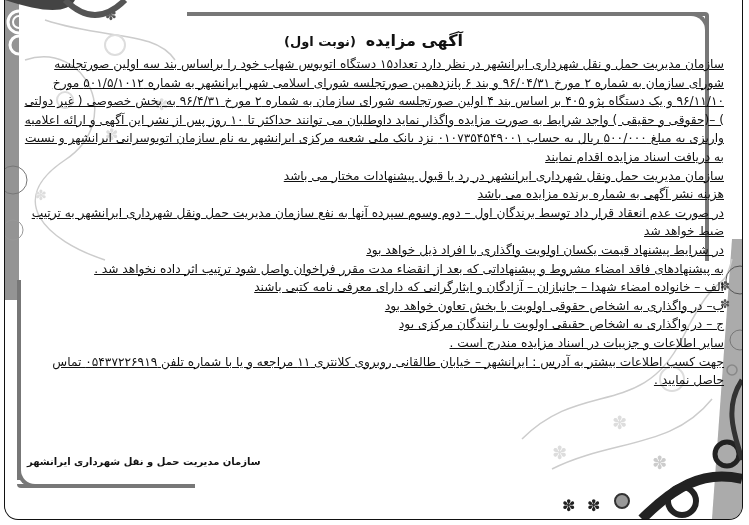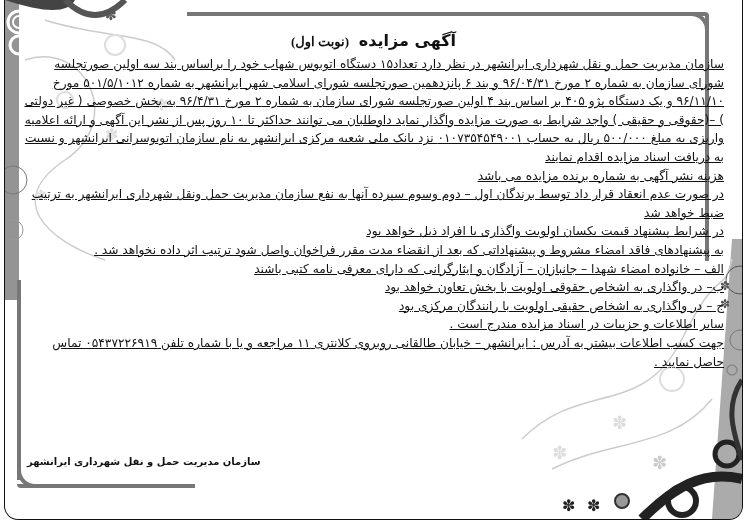--- a/index.html
+++ b/index.html
@@ -22,21 +22,21 @@
     .rule-left { position:absolute; left:0; top:268px; width:4px; height:200px; background:#777; }
     .rule-bottom { position:absolute; left:0; width:178px; bottom:16px; height:4px; background:#777;
                    border-bottom-left-radius:16px; }
     .rule-bottom-corner { position:absolute; left:0; bottom:16px; width:26px; height:26px;
                 border-bottom:4px solid #777; border-left:4px solid #777; border-bottom-left-radius:18px; box-sizing:border-box; }
 
     .content { position:absolute; left:18px; right:18px; top:28px; direction:rtl; text-align:right;
                color:#111; font-family:"DejaVu Sans", sans-serif; font-size:12.2px; line-height:18.6px; }
     .title-row { text-align:center; direction:rtl; margin-bottom:0; line-height:26px; }
     .title { font-size:16px; font-weight:bold; letter-spacing:0.5px; }
-    .subtitle { font-size:13px; font-weight:bold; margin-right:6px;font-family:Liberation Serif, serif; }
+    .subtitle { font-size:13px; font-weight:bold; margin-right:6px; }
     .para { margin:0; white-space:normal;text-decoration:underline; }
     .signature { position:absolute; left:22px; top:456px; direction:rtl; font-weight:bold; font-size:10px; color:#111; }
   </style>
 </head>
 <body>
 
 <div class="frame">
 
   <svg class="deco deco-tl" viewBox="0 0 190 300">
     <rect x="0" y="0" width="14" height="300" fill="#666" opacity="0.7"></rect>
@@ -90,20 +90,21 @@
     <div class="rule-bottom-corner"></div>
     <div class="rule-bottom"></div>
   </div>
 
   <div class="content">
     <div class="title-row">
       <span class="title">آگهی مزایده</span>
       <span class="subtitle">(نوبت اول)</span>
     </div>
     <p class="para">سازمان مدیریت حمل و نقل شهرداری ایرانشهر در نظر دارد تعداد۱۵ دستگاه اتوبوس شهاب خود را براساس بند سه اولین صورتجلسه شورای سازمان به شماره ۲ مورخ ۹۶/۰۴/۳۱ و بند ۶ پانزدهمین صورتجلسه شورای اسلامی شهر ایرانشهر به شماره ۵۰۱/۵/۱۰۱۲ مورخ ۹۶/۱۱/۱۰ و یک دستگاه پژو ۴۰۵ بر اساس بند ۴ اولین صورتجلسه شورای سازمان به شماره ۲ مورخ ۹۶/۴/۳۱ به بخش خصوصی ( غیر دولتی ) –(حقوقی و حقیقی ) واجد شرایط به صورت مزایده واگذار نماید داوطلبان می توانند حداکثر تا ۱۰ روز پس از نشر این آگهی و ارائه اعلامیه واریزی به مبلغ ۵۰۰/۰۰۰ ریال به حساب ۰۱۰۷۳۵۴۵۴۹۰۰۱ نزد بانک ملی شعبه مرکزی ایرانشهر به نام سازمان اتوبوسرانی ایرانشهر و نسبت به دریافت اسناد مزایده اقدام نمایند</p>
+    <p class="para">سازمان مدیریت حمل ونقل شهرداری ایرانشهر در رد یا قبول پیشنهادات مختار می باشد</p>
     <p class="para">هزینه نشر آگهی به شماره برنده مزایده می باشد</p>
     <p class="para">در صورت عدم انعقاد قرار داد توسط برندگان اول – دوم وسوم سپرده آنها به نفع سازمان مدیریت حمل ونقل شهرداری ایرانشهر به ترتیب ضبط خواهد شد</p>
     <p class="para">در شرایط پیشنهاد قیمت یکسان اولویت واگذاری با افراد ذیل خواهد بود</p>
     <p class="para">به پیشنهادهای فاقد امضاء مشروط و پیشنهاداتی که بعد از انقضاء مدت مقرر فراخوان واصل شود ترتیب اثر داده نخواهد شد .</p>
     <p class="para">الف – خانواده امضاء شهدا – جانبازان – آزادگان و ایثارگرانی که دارای معرفی نامه کتبی باشند</p>
     <p class="para">ب– در واگذاری به اشخاص حقوقی اولویت با بخش تعاون خواهد بود</p>
     <p class="para">ج – در واگذاری به اشخاص حقیقی اولویت با رانندگان مرکزی بود</p>
     <p class="para">سایر اطلاعات و جزییات در اسناد مزایده مندرج است .</p>
     <p class="para">جهت کسب اطلاعات بیشتر به آدرس : ایرانشهر – خیابان طالقانی روبروی کلانتری ۱۱ مراجعه و یا با شماره تلفن ۰۵۴۳۷۲۲۶۹۱۹ تماس حاصل نمایید .</p>
   </div>

